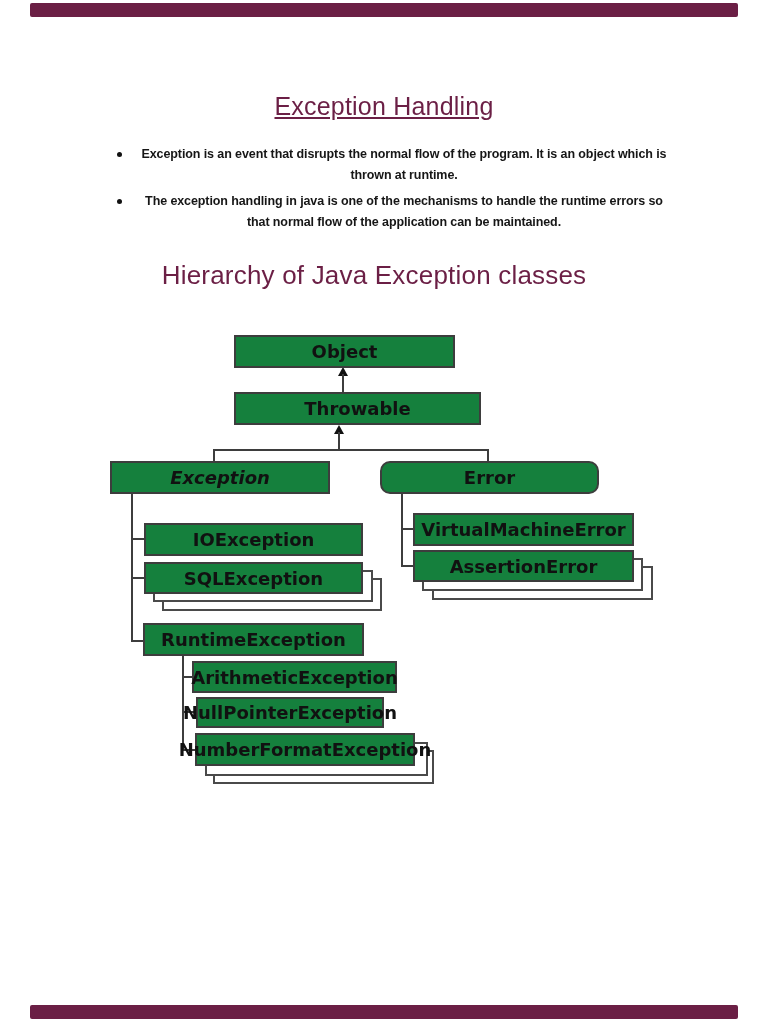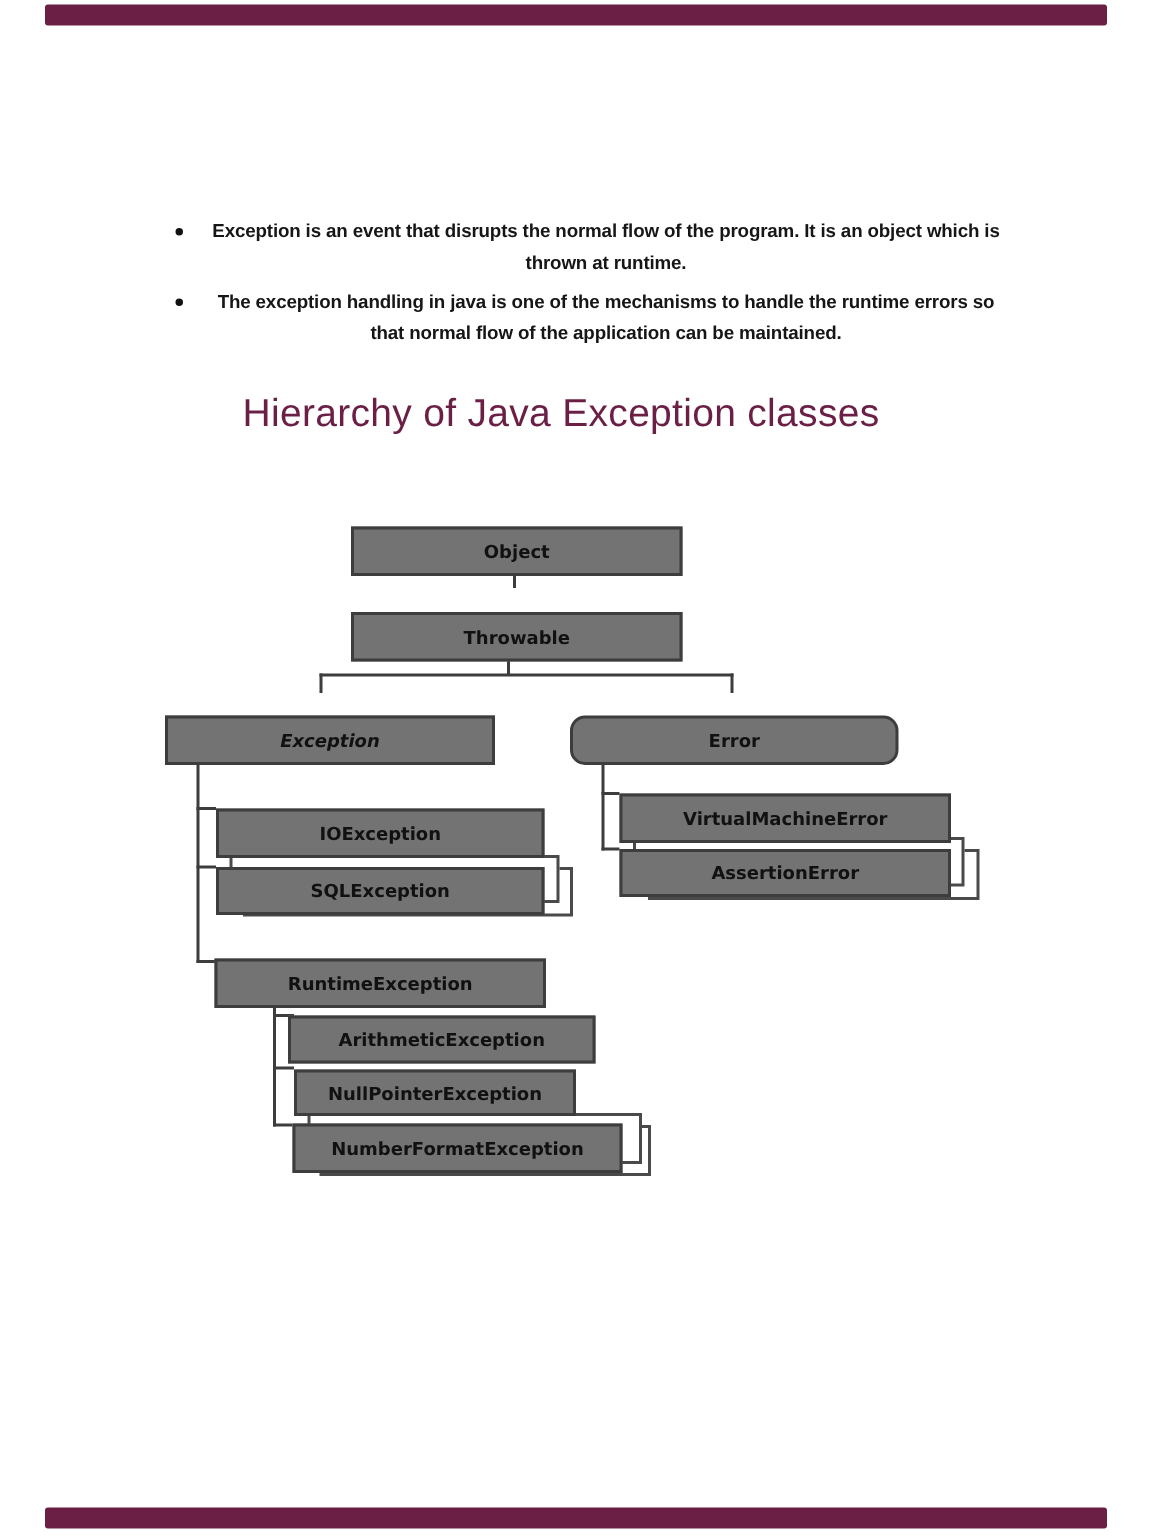--- a/index.html
+++ b/index.html
@@ -21,33 +21,33 @@
   .bdot{position:absolute;left:9px;top:8px;width:5px;height:5px;border-radius:50%;background:#111;}
   .bline{display:block;white-space:nowrap;font-size:12.5px;font-weight:700;line-height:21px;letter-spacing:-0.1px;color:#161616;}
 
   .section-heading{
     position:absolute;top:260px;left:0;width:748px;margin:0;text-align:center;
     font-size:26px;font-weight:400;color:#6b1f45;letter-spacing:.2px;
   }
 
   .diagram{position:absolute;left:0;top:0;width:768px;height:1024px;}
   .box{
-    position:absolute;box-sizing:border-box;background:#737373;border:2px solid #3d3d3d;
+    position:absolute;box-sizing:border-box;background:#15803d;border:2px solid #3d3d3d;
     display:flex;align-items:center;justify-content:center;
-    font-family:"DejaVu Sans",sans-serif;font-weight:700;font-size:12px;color:#111;
-    z-index:3;white-space:nowrap;margin-top:16px;
+    font-family:"DejaVu Sans",sans-serif;font-weight:700;font-size:18px;color:#111;
+    z-index:3;white-space:nowrap;
   }
   .shadow{position:absolute;box-sizing:border-box;background:#fff;border:2px solid #4a4a4a;}
   .z2{z-index:2;} .z1{z-index:1;}
   .ln{position:absolute;background:#3d3d3d;z-index:0;}
   .ah{position:absolute;width:0;height:0;border-left:5px solid transparent;border-right:5px solid transparent;border-bottom:9px solid #111;z-index:0;}
 
   
   #d-object{left:234px;top:335px;width:221px;height:33px;}
-  #d-throwable{left:234px;top:392px;width:221px;height:33px;}
+  #d-throwable{left:234px;top:392px;width:247px;height:33px;}
   #d-exception{left:110px;top:461px;width:220px;height:33px;font-style:italic;}
   #d-error{left:380px;top:461px;width:219px;height:33px;border-radius:10px;}
   #d-io{left:144px;top:523px;width:219px;height:33px;}
   #d-sql{left:144px;top:562px;width:219px;height:32px;}
   #sh-sql-1{left:153px;top:570px;width:220px;height:32px;}
   #sh-sql-2{left:162px;top:578px;width:220px;height:33px;}
   #d-runtime{left:143px;top:623px;width:221px;height:33px;}
   #d-vme{left:413px;top:513px;width:221px;height:33px;}
   #d-assert{left:413px;top:550px;width:221px;height:32px;}
   #sh-ae-1{left:422px;top:558px;width:221px;height:33px;}
@@ -78,20 +78,21 @@
   #err-tick-vme{left:401px;top:528px;width:12px;height:2px;}
   #err-elbow-ae{left:401px;top:565px;width:12px;height:2px;}
 </style>
 </head>
 <body>
 
 <div class="page">
 
   <div class="rule rule-top"></div>
 
+  <h1 class="title">Exception Handling</h1>
 
   <ul class="bullets">
     <li>
       <span class="bdot"></span>
       <span class="bline">Exception is an event that disrupts the normal flow of the program. It is an object which is</span>
       <span class="bline">thrown at runtime.</span>
     </li>
     <li>
       <span class="bdot"></span>
       <span class="bline">The exception handling in java is one of the mechanisms to handle the runtime errors so</span>

